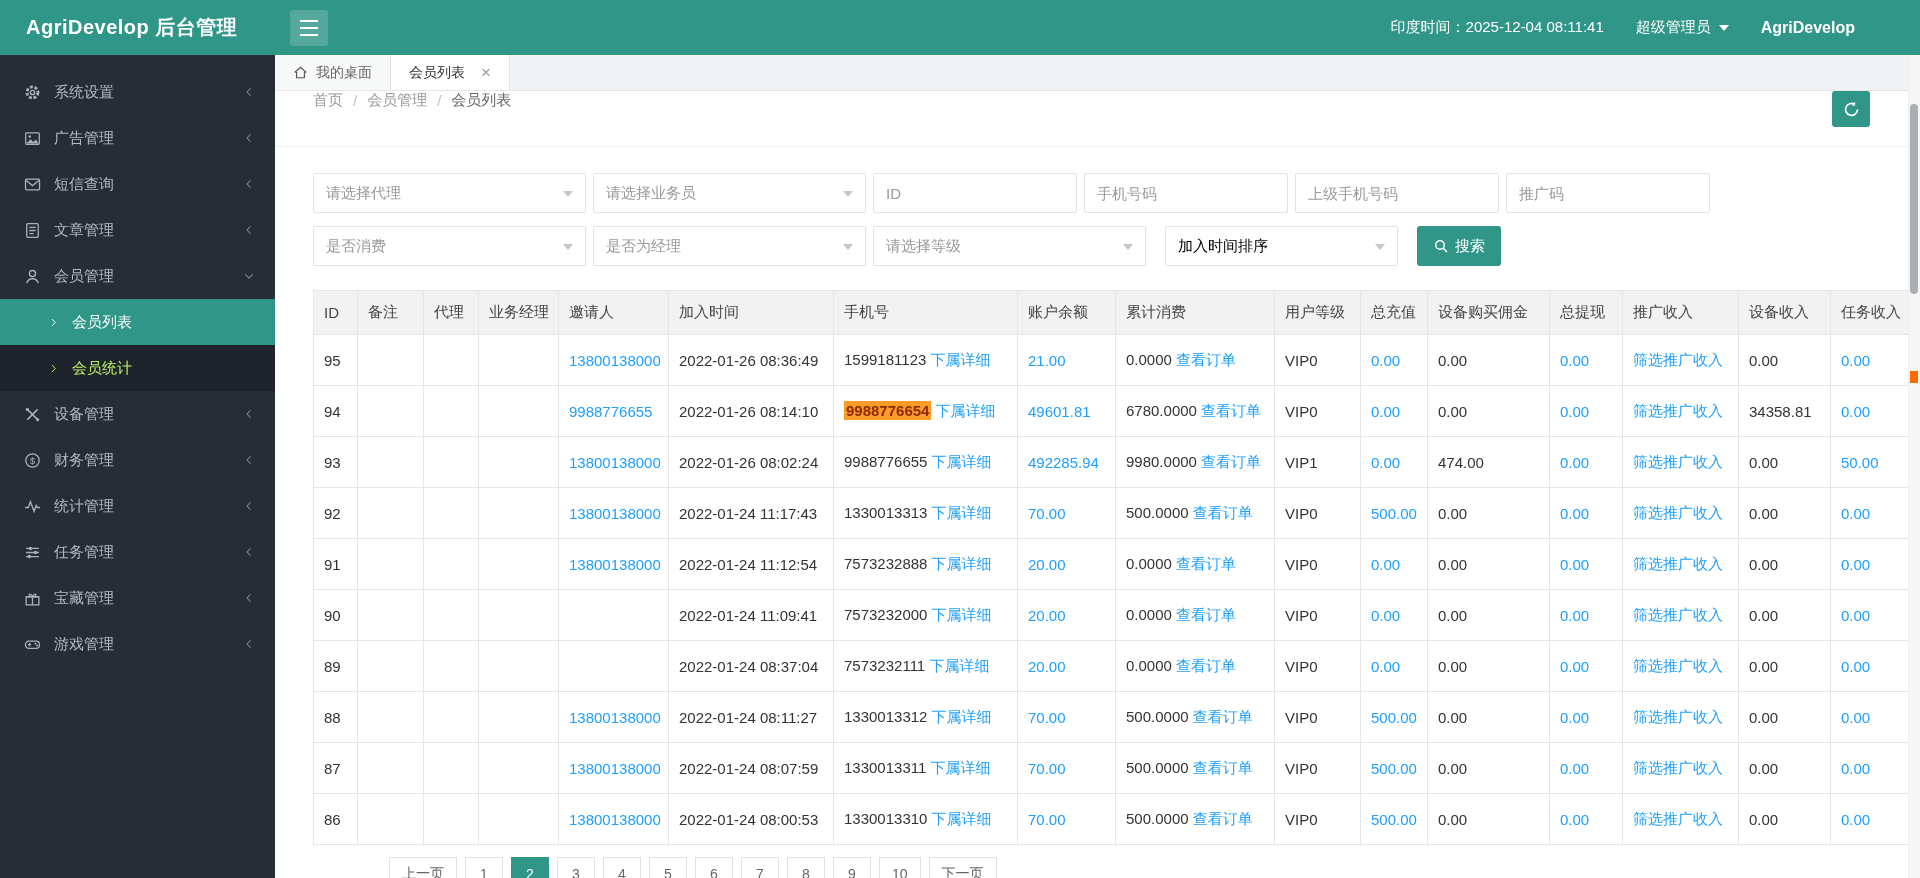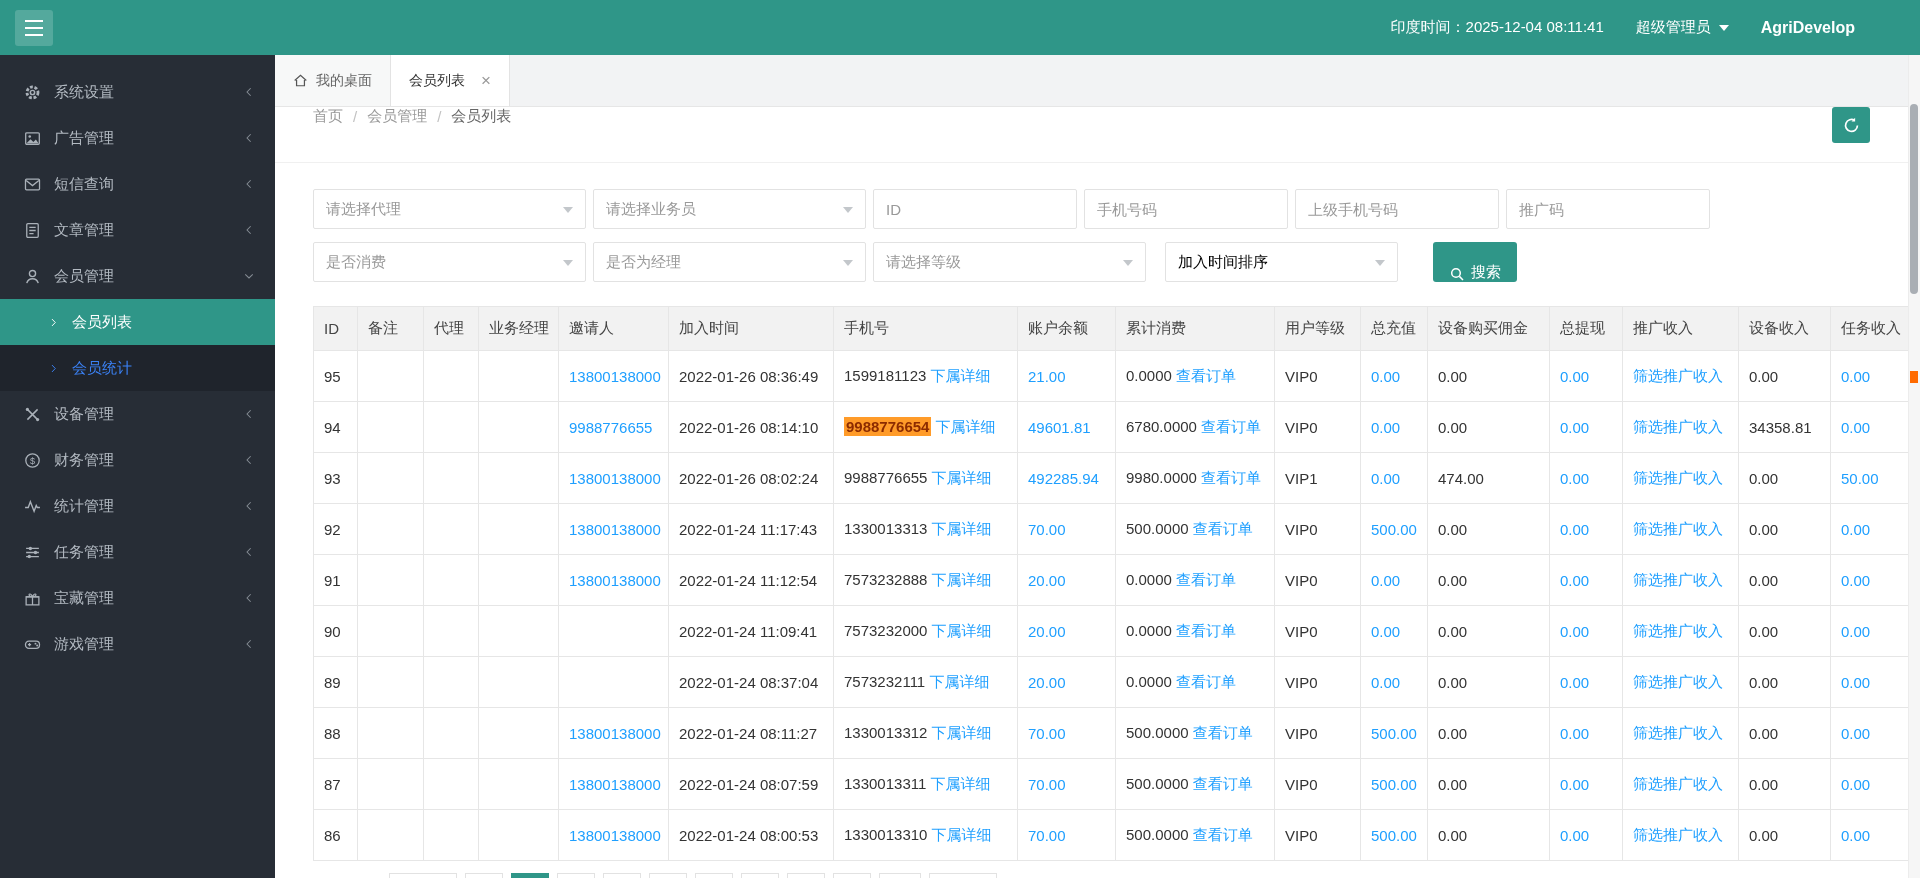--- a/index.html
+++ b/index.html
@@ -28,27 +28,27 @@
   
   .sidebar { position:absolute; top:55px; left:0; bottom:0; width:275px;
     background:var(--sidebar,#272d36); overflow:hidden; z-index:20; }
   #sidebar-menu { padding-top:14px; }
   .side-item { height:46px; display:flex; align-items:center; padding:0 20px 0 24px;
     color:#b3bac2; cursor:pointer; font-size:15px; }
   .s-icon { width:17px; height:17px; margin-right:13px; flex:0 0 auto; color:#aab1b9; }
   .s-label { flex:1 1 auto; white-space:nowrap; }
   .s-arrow { width:12px; height:12px; color:#848b93; flex:0 0 auto; }
   .side-sub { height:46px; display:flex; align-items:center; padding-left:48px;
-    color:#3b82f6; background:rgba(0,0,0,.18); cursor:pointer; font-size:15px; }
+    color:#bef264; background:rgba(0,0,0,.18); cursor:pointer; font-size:15px; }
   .side-sub .sub-arrow { width:11px; height:11px; margin-right:13px; color:inherit; }
   .side-sub.active { background:var(--accent,#2f9688); color:#fff; }
 
   
   .main { position:absolute; left:275px; top:55px; right:0; bottom:0; background:#fff; overflow:hidden; }
-  .tabbar { height:52px; background:#f2f3f4; border-bottom:1px solid #e6e6e6; display:flex; }
+  .tabbar { height:36px; background:#f2f3f4; border-bottom:1px solid #e6e6e6; display:flex; }
   .tab { display:flex; align-items:center; padding:0 18px; gap:8px; font-size:14px; color:#666;
     border-right:1px solid #e3e3e3; cursor:pointer; background:#f7f8f8; }
   .tab.active { background:#fff; color:#333; }
   .t-icon { width:15px; height:15px; color:#555; }
   .t-close { margin-left:8px; color:#999; font-size:17px; line-height:1; cursor:pointer; }
 
   .breadcrumb-row { height:56px; display:flex; align-items:flex-start; padding:0 50px 0 38px;
     border-bottom:1px solid #f0f0f0; }
   .crumbs { display:flex; align-items:center; gap:10px; font-size:15px; }
   .crumb { color:#999; }
@@ -64,22 +64,22 @@
   .f-select { width:273px; height:40px; border:1px solid #e2e2e2; border-radius:2px; background:#fff;
     display:flex; align-items:center; padding:0 12px; color:#999; margin-right:7px; cursor:pointer; }
   .f-select.selected { color:#000000; }
   .f-select.sort { width:233px; margin-left:12px; }
   .sel-arrow { margin-left:auto; width:0; height:0; border:5px solid transparent;
     border-top:6px solid #c3c7cb; position:relative; top:3px; }
   .f-input { width:204px; height:40px; border:1px solid #e2e2e2; border-radius:2px;
     padding:0 12px; font-size:15px; color:#333; margin-right:7px; outline:none;
     font-family:"Liberation Sans","DejaVu Sans",sans-serif; }
   .f-input::placeholder { color:#999; }
-  .search-btn { height:40px; margin-left:28px; padding:0 16px; background:var(--accent,#2f9688);
-    color:#fff; border:none; border-radius:3px; display:flex; align-items:flex-end; gap:6px;
+  .search-btn { height:40px; margin-left:12px; padding:0 16px; background:var(--accent,#2f9688);
+    color:#fff; border:none; border-radius:3px; display:flex; align-items:center; gap:6px;
     font-size:15px; cursor:pointer; font-family:inherit; }
   .search-btn .sb-icon { width:16px; height:16px; }
 
   
   .table-wrap { margin:24px 0 0 38px; overflow:hidden; }
   table { border-collapse:collapse; table-layout:fixed; width:1615px; }
   th,td { border:1px solid #e6e6e6; padding:0 10px; text-align:left; white-space:nowrap; overflow:hidden; }
   th { height:44px; background:#f2f2f2; color:#444; font-size:15px; font-weight:normal; }
   td { height:51px; font-size:15px; color:#333; }
   .link { color:var(--link,#1e9fff); cursor:pointer; }
@@ -98,20 +98,21 @@
   .sb-thumb { position:absolute; top:49px; right:2px; width:8px; height:190px;
     background:#a9aeb4; border-radius:4px; cursor:pointer; }
   .sb-marker { position:absolute; top:316px; right:2px; width:8px; height:12px; background:#ff6a00; }
 </style>
 </head>
 <body>
 
 <div class="app">
 
   <header class="header">
+    <div class="logo">AgriDevelop 后台管理</div>
     <button class="hamburger">
       <span class="bar"></span>
       <span class="bar"></span>
       <span class="bar"></span>
     </button>
     <div class="header-right">
       <span>印度时间：2025-12-04 08:11:41</span>
       <span class="role-box">
         <span>超级管理员</span>
         <span class="caret"></span>

